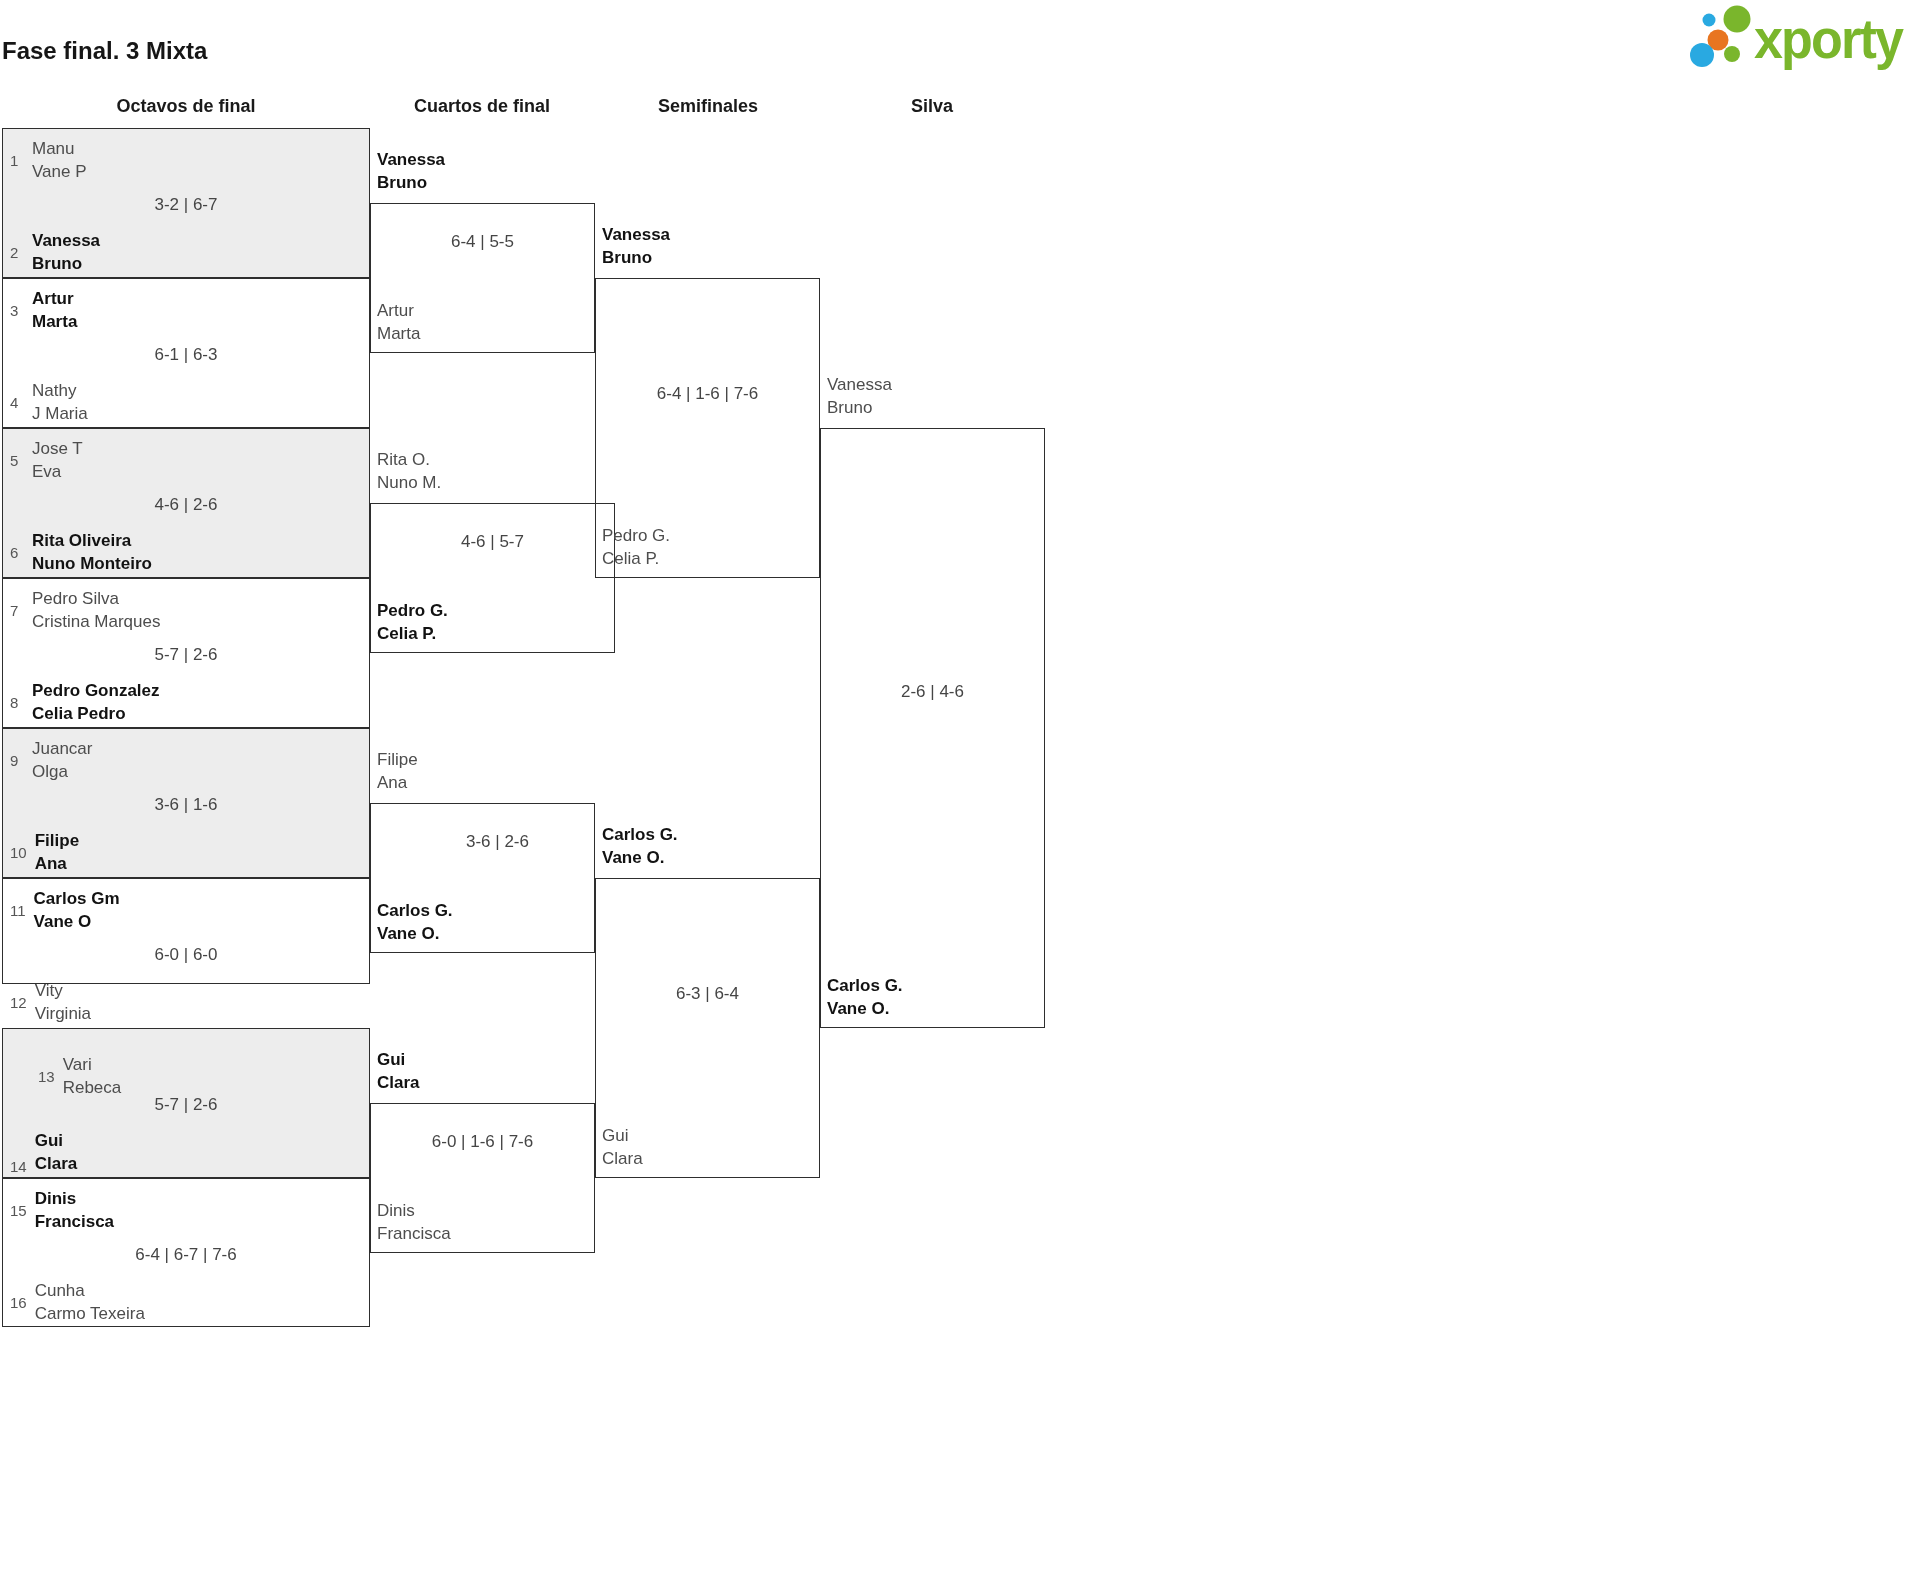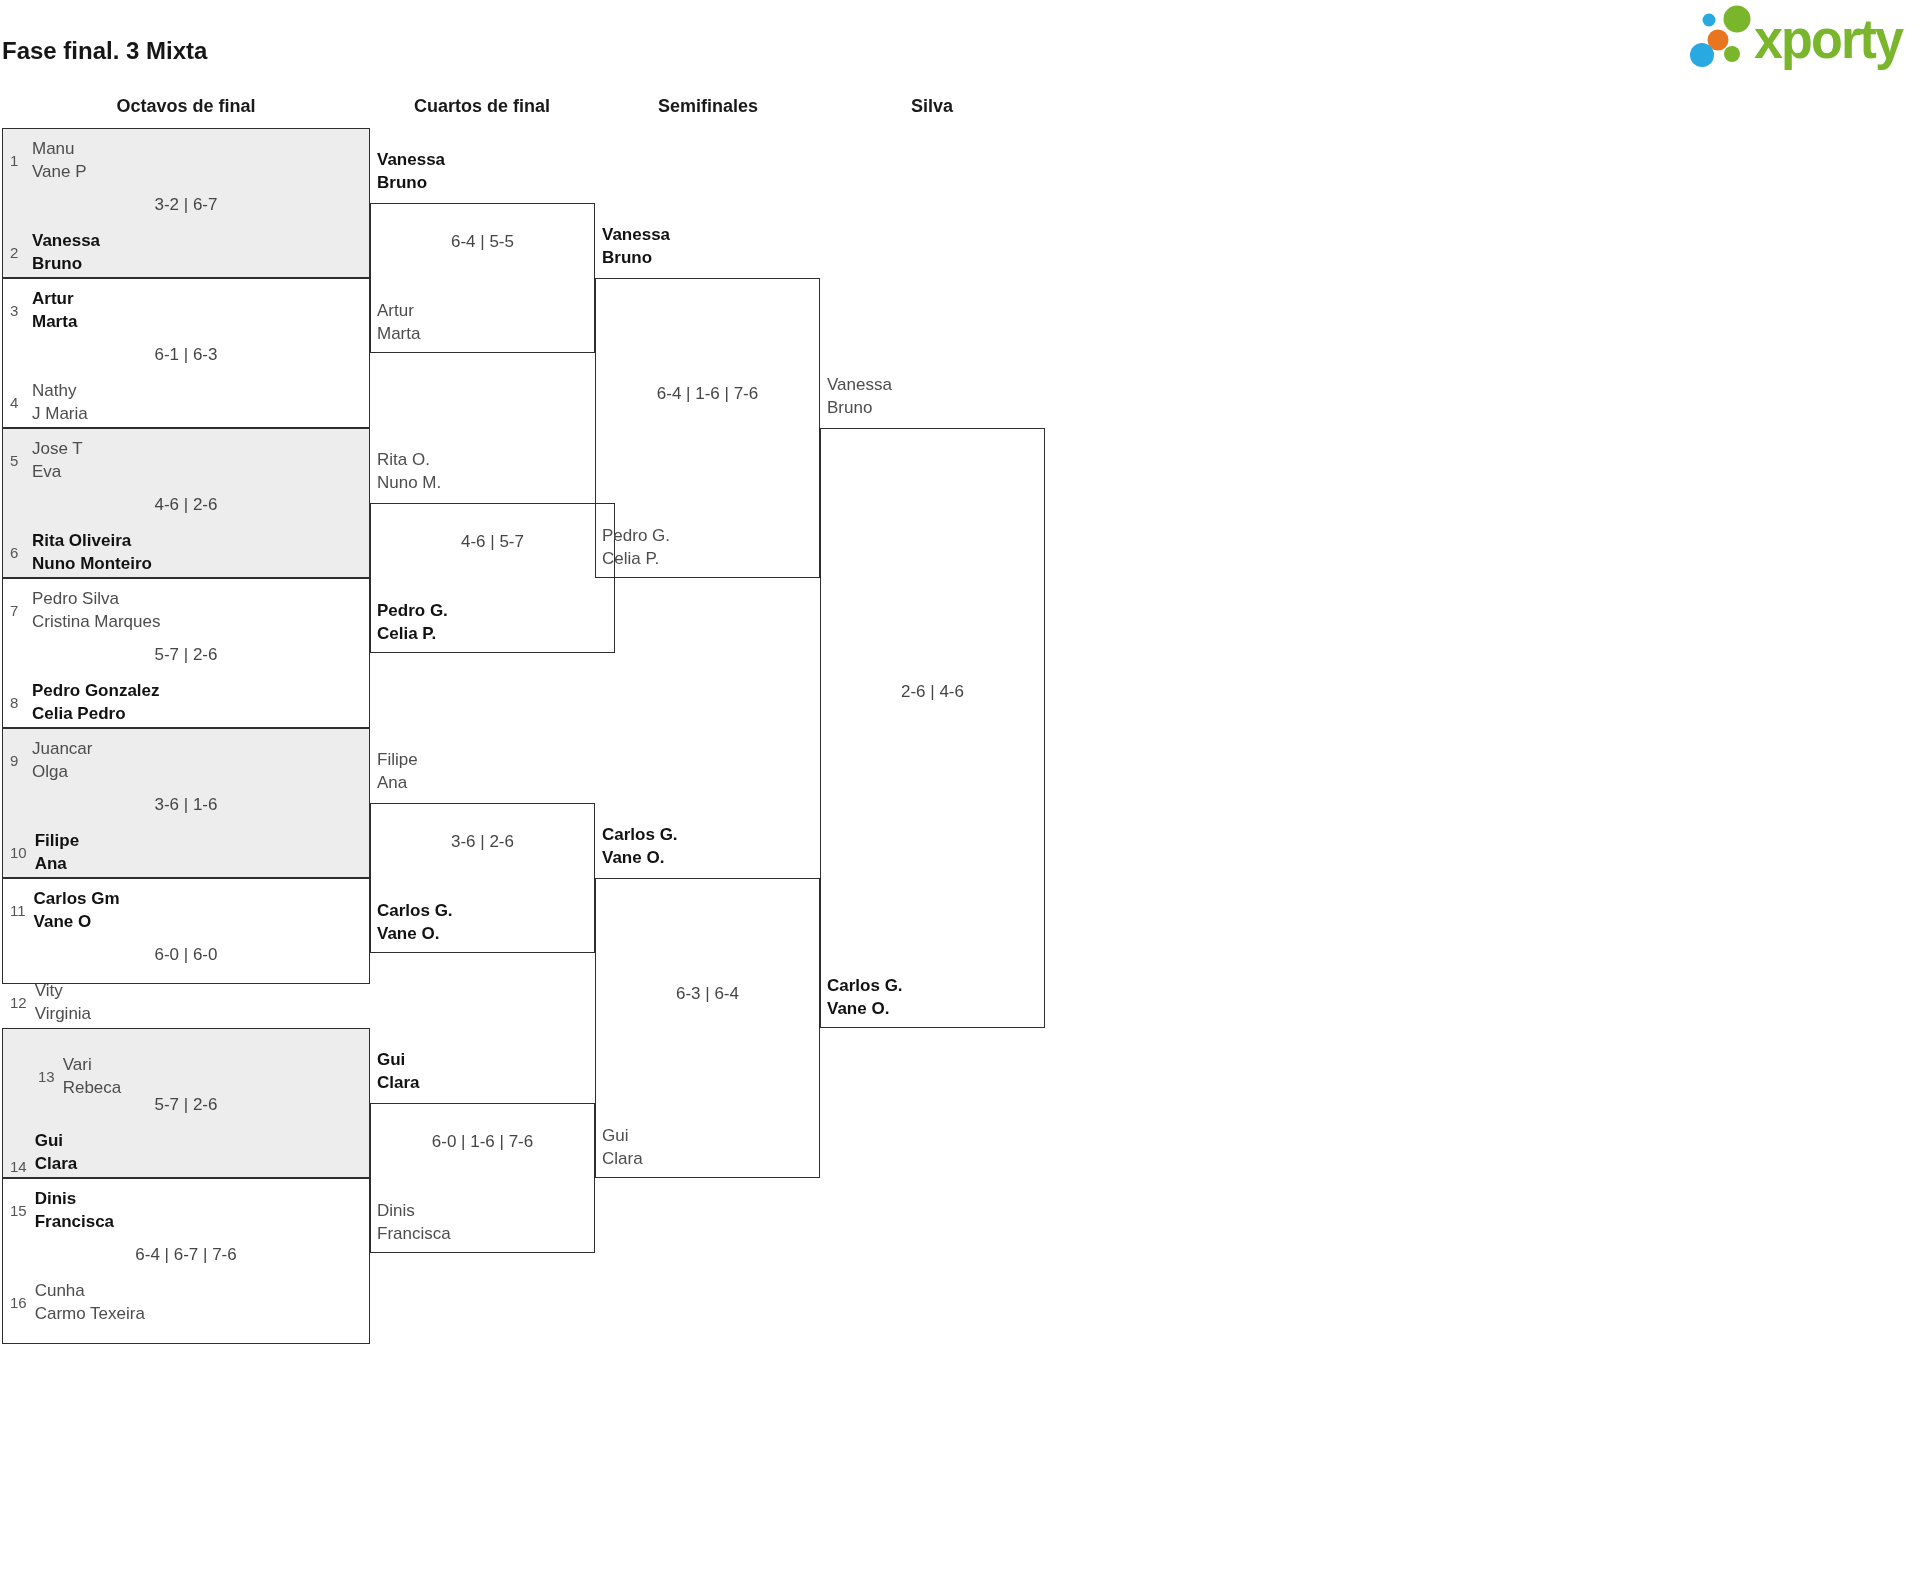--- a/index.html
+++ b/index.html
@@ -177,21 +177,21 @@
         </div>
         <div class="team-row" style="top: 100px; align-items: flex-end;">
           <span class="seed">14</span>
           <div class="names w">
             <div>Gui</div>
             <div>Clara</div>
           </div>
         </div>
         <div class="score" style="top: 64px;">5-7 | 2-6</div>
       </div>
-      <div class="match plain" style="left: 2px; top: 1178px; width: 368px; height: 166px;">
+      <div class="match plain" style="left: 2px; top: 1178px; width: 368px; height: 149px;">
         <div class="team-row" style="top: 8px;">
           <span class="seed">15</span>
           <div class="names w">
             <div>Dinis</div>
             <div>Francisca</div>
           </div>
         </div>
         <div class="team-row" style="top: 100px;">
           <span class="seed">16</span>
           <div class="names">
@@ -217,21 +217,21 @@
       </div>
       <div class="olabel" style="left: 377px; top: 448px;">
         <div>Rita O.</div>
         <div>Nuno M.</div>
       </div>
       <div class="olabel w" style="left: 377px; top: 599px;">
         <div>Pedro G.</div>
         <div>Celia P.</div>
       </div>
       <div class="obox" style="left: 370px; top: 803px; width: 225px; height: 150px;">
-        <div class="score" style="top: 26px;">3-6 | 2-6</div>
+        <div class="score" style="top: 26px; padding-left: 15px;">3-6 | 2-6</div>
       </div>
       <div class="olabel" style="left: 377px; top: 748px;">
         <div>Filipe</div>
         <div>Ana</div>
       </div>
       <div class="olabel w" style="left: 377px; top: 899px;">
         <div>Carlos G.</div>
         <div>Vane O.</div>
       </div>
       <div class="obox" style="left: 370px; top: 1103px; width: 225px; height: 150px;">

